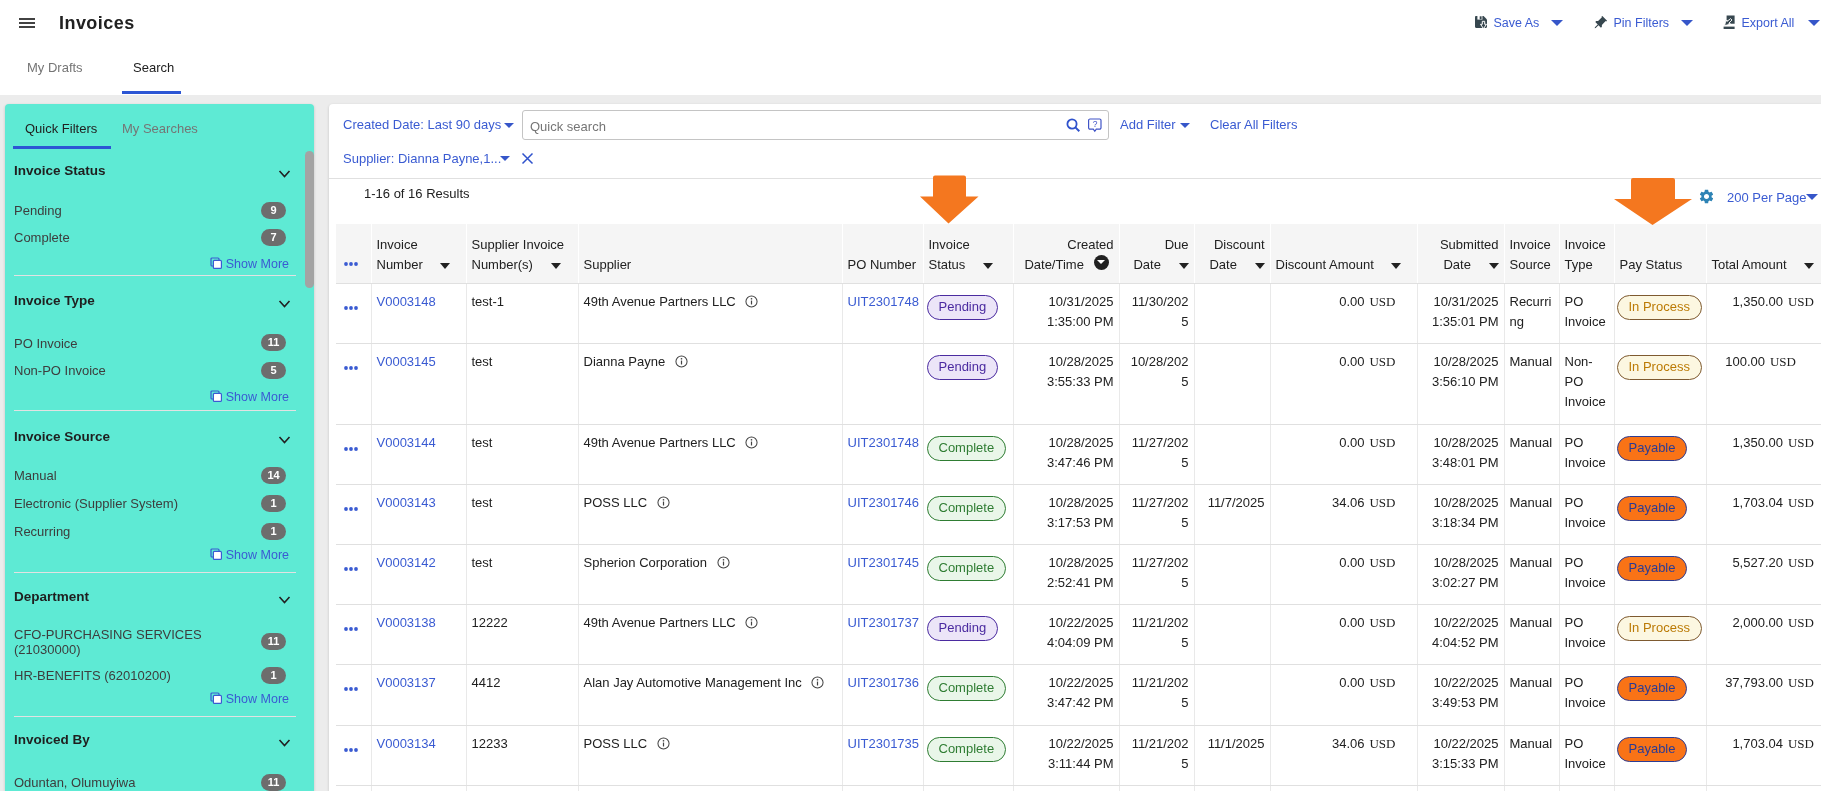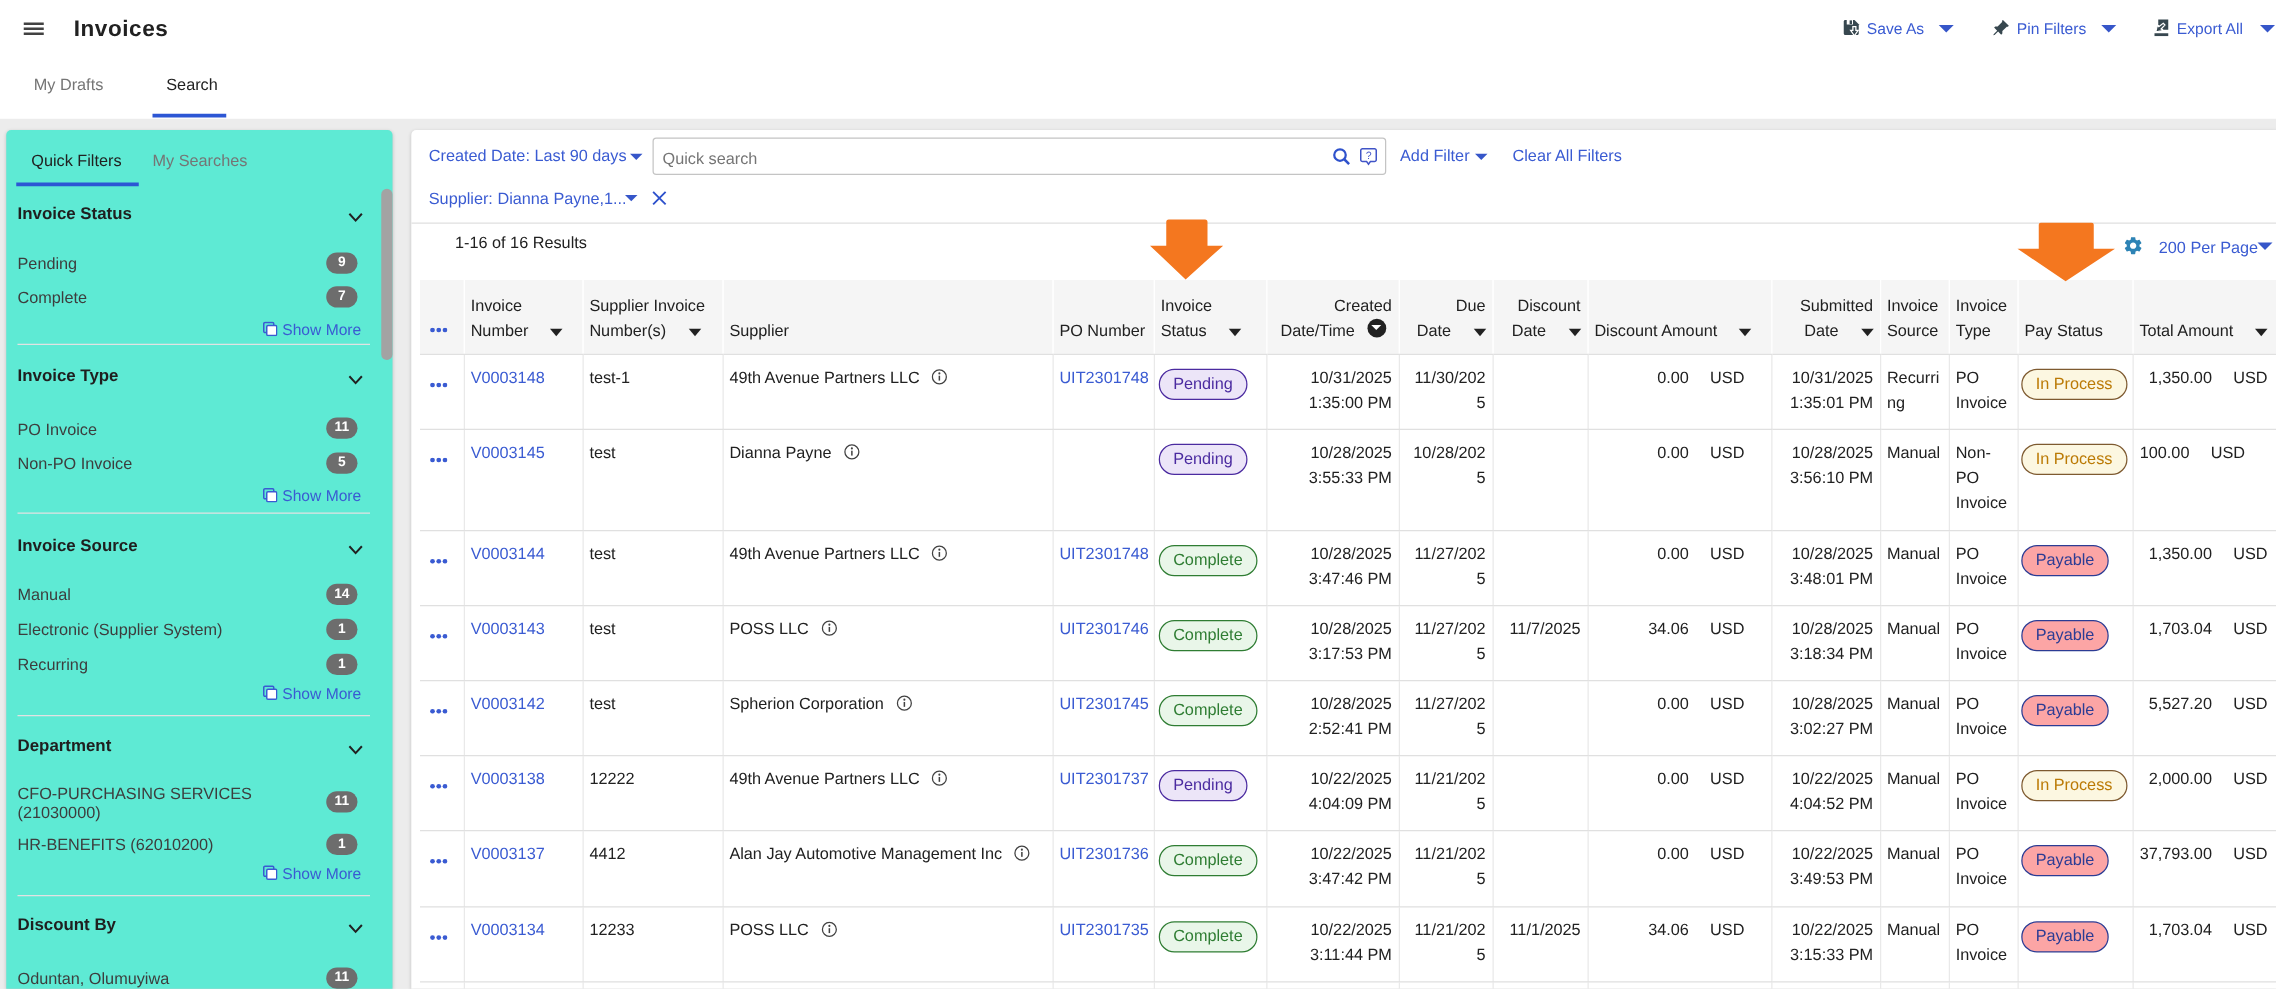--- a/index.html
+++ b/index.html
@@ -41,22 +41,22 @@
 
 #tbl { position:absolute; left:7px; top:119.5px; border-collapse:collapse; table-layout:fixed; width:1485px; font-size:13px; }
 #tbl th { white-space:nowrap; background:#f5f5f5; font-weight:normal; vertical-align:bottom; padding:0 5px 8px 5px; line-height:20px; border-right:1px solid #fff; border-bottom:1px solid #e0e0e0; text-align:left; }
 #tbl td { vertical-align:top; padding:8px 5px 11px 5px; line-height:20px; border-right:1px solid #e9e9e9; border-bottom:1px solid #e0e0e0; text-align:left; }
 #tbl th.r, #tbl td.r { text-align:right; }
 #tbl th:last-child, #tbl td:last-child { border-right:none; }
 .pill { display:inline-block; white-space:nowrap; margin-left:-2px; height:25px; line-height:22px; border-radius:13px; padding:0 11px; font-size:13px; margin-top:3px; }
 .p-pend { border:1.5px solid #4b2ba0; color:#4b2ba0; background:#ece5f8; }
 .p-comp { border:1.5px solid #2f7d33; color:#2f7d33; background:#e9f6e9; }
 .p-inproc { border:1.5px solid #7e5a30; color:#bb7a05; background:#fcf7e1; }
-.p-pay { border:1.5px solid #2c3c94; color:#2c3c94; background:#fca5a5; }
-.usd { display:inline-block; margin-left:17px; }
+.p-pay { border:1.5px solid #2c3c94; color:#2c3c94; background:#f97316; }
+.usd { display:inline-block; margin-left:5px;font-family:Liberation Serif, serif; }
 .trih { display:inline-block; width:0; height:0; border-left:5.5px solid transparent; border-right:5.5px solid transparent; border-top:6.5px solid #212121; margin-left:14px; }
 .scirc { display:inline-block; width:15px; height:15px; border-radius:50%; background:#212121; margin:0 5px 0 6px; vertical-align:-1px; position:relative; }
 .scirc::after { content:""; position:absolute; left:3.5px; top:5.5px; width:0; height:0; border-left:4px solid transparent; border-right:4px solid transparent; border-top:4.5px solid #fff; }
 .dots { margin-top:14px; margin-left:3px; }
 .info { vertical-align:-2px; margin-left:6px; }
 </style>
 </head>
 <body>
 
 <div id="tophdr">
@@ -158,21 +158,21 @@
   <div class="sitem" style="top:524px; line-height:14.5px; width:190px">CFO-PURCHASING SERVICES (21030000)</div>
   <div class="badge" style="right:28px; top:529px">11</div>
   <div class="sitem" style="top:564px">HR-BENEFITS (62010200)</div>
   <div class="badge" style="right:28px; top:563px">1</div>
   <div class="smore" style="top:588px"><svg width="12" height="12" viewBox="0 0 12 12" style="vertical-align:-1px">
         <rect x="1" y="1" width="8" height="8" rx="1" fill="none" stroke="#3a5bd2" stroke-width="1.2"></rect>
         <rect x="3.4" y="3.4" width="8" height="8" rx="1" fill="#fff" stroke="#3a5bd2" stroke-width="1.2"></rect>
       </svg> Show More</div>
   <div class="sdiv" style="top:612px"></div>
 
-  <div class="shead" style="top:628px">Discount By</div>
+  <div class="shead" style="top:628px">Invoiced By</div>
   <svg class="chev" style="top:631px" viewBox="0 0 15 15">
       <path d="M2.5 5 L7.5 10.5 L12.5 5" fill="none" stroke="#212121" stroke-width="1.6"></path>
     </svg>
   <div class="sitem" style="top:671px">Oduntan, Olumuyiwa</div>
   <div class="badge" style="right:28px; top:670px">11</div>
 </div>
 
 <div id="main">
   <div class="abs f13 blue" style="left:14px; top:13px">Created Date: Last 90 days</div>
   <div class="tri abs" style="left:175px; top:18.5px; border-top-width:5px; border-left-width:5px; border-right-width:5px"></div>

